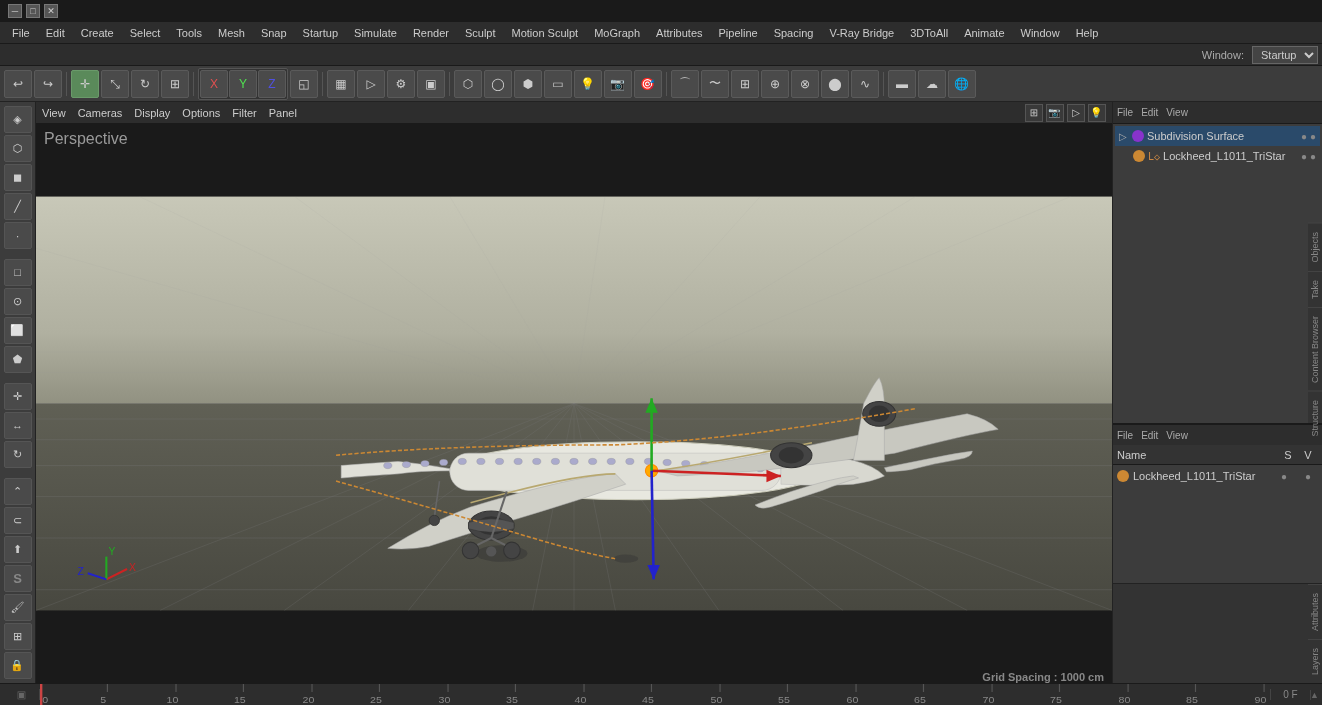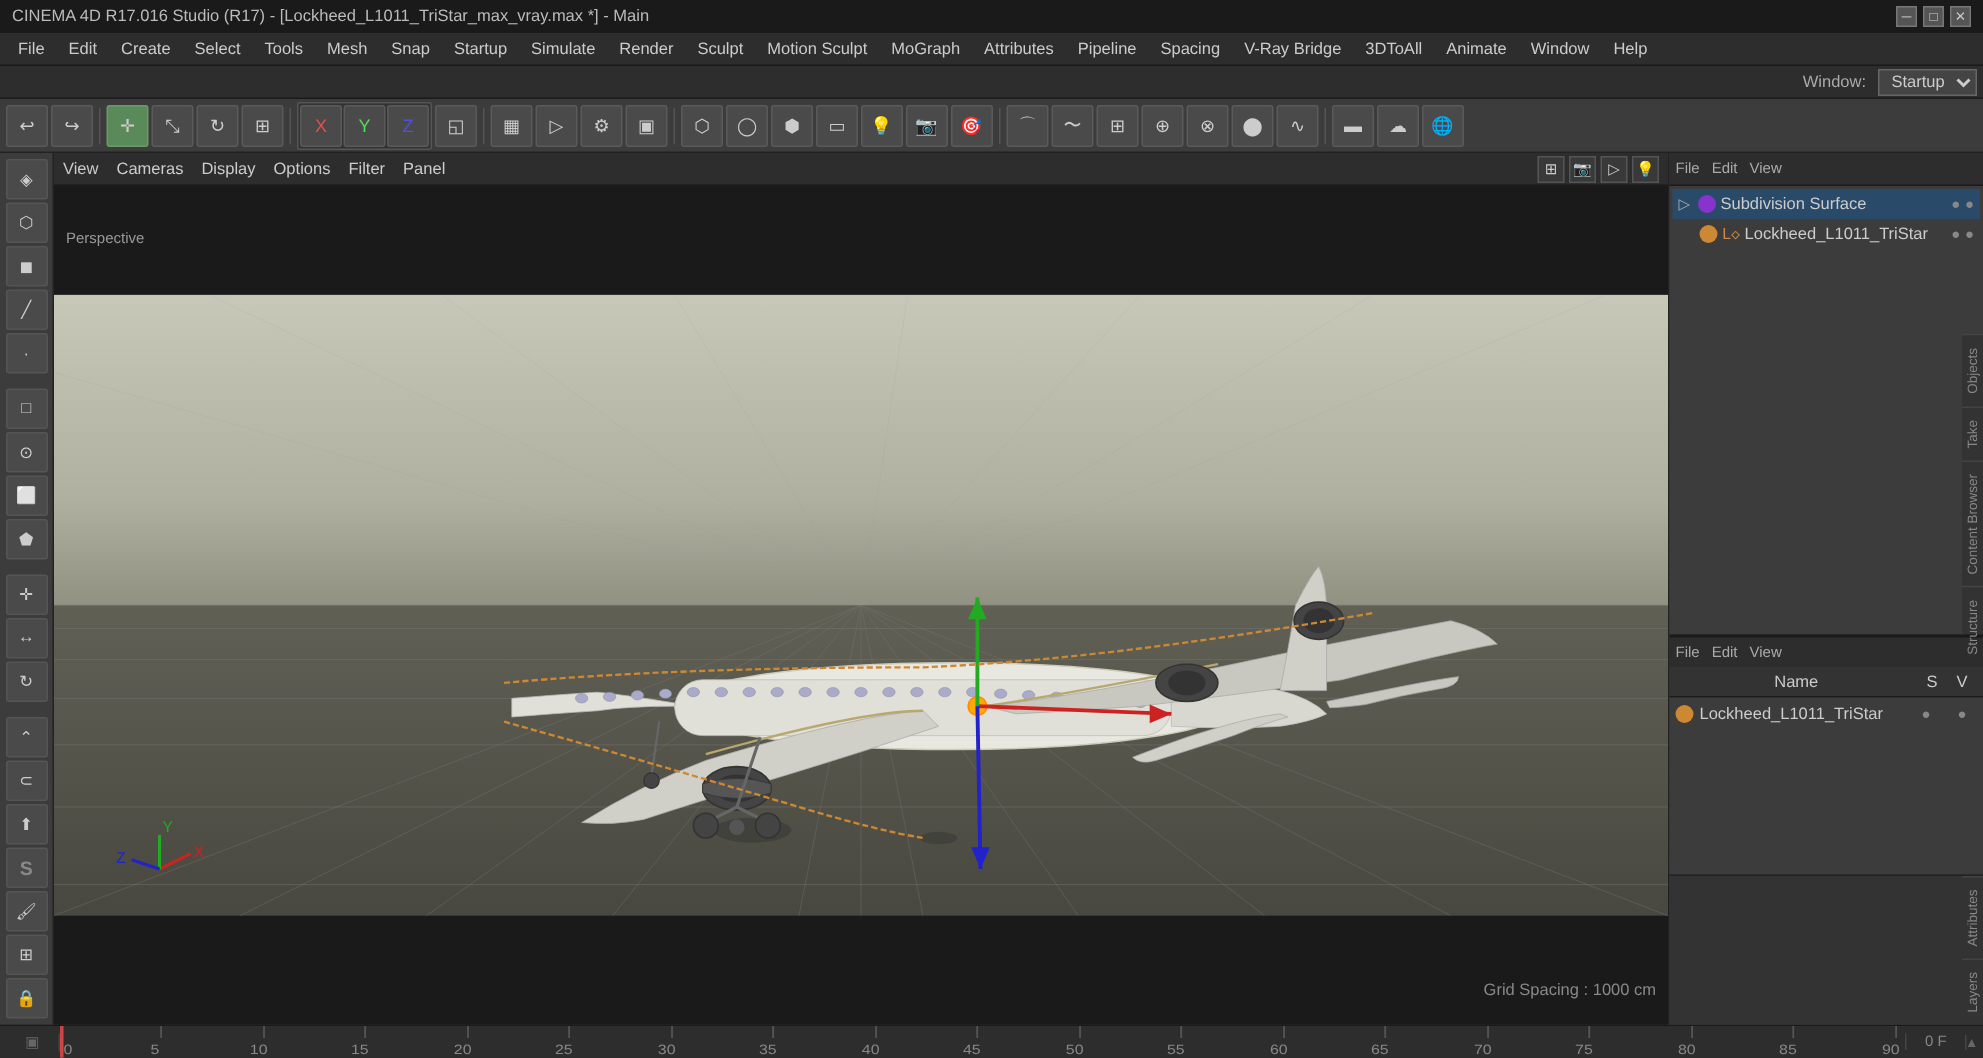--- a/index.html
+++ b/index.html
@@ -145,31 +145,31 @@
     #viewport {
       flex: 1;
       position: relative;
       overflow: hidden;
       background: #1a1a1a;
     }
     
     .vp-perspective-label {
       position: absolute;
       top: 6px; left: 8px;
-      font-size: 10px;
+      font-size: 16px;
       color: #999;
       z-index: 10;
-      margin-top: 24px;
     }
     .vp-grid-spacing {
       position: absolute;
-      bottom: 17px; right: 8px;
+      bottom: 0; right: 8px;
       font-size: 11px;
       color: #888;
       z-index: 10;
+      font-weight: bold;
     }
     .vp-icon-btn {
       width: 18px; height: 18px;
       background: rgba(60,60,60,0.8);
       border: 1px solid #555;
       display: flex; align-items: center; justify-content: center;
       cursor: pointer; font-size: 10px; color: #ccc;
     }
 
     
@@ -238,21 +238,20 @@
       position: absolute;
       top: 0; left: 0;
       width: 100%; height: 100%;
       z-index: 5;
     }
   </style>
 </head>
 <body>
 
 <div id="titlebar">
-  <span>CINEMA 4D R17.016 Studio (R17) - [Lockheed_L1011_TriStar_max_vray.max *] - Main</span>
   <div id="titlebar-controls">
     <div class="title-btn">─</div>
     <div class="title-btn">□</div>
     <div class="title-btn">✕</div>
   </div>
 </div>
 
 <div id="menubar">
 
 <div class="menu-item">File</div>
@@ -575,21 +574,21 @@
       </div>
     </div>
 
     <div style="border-top:2px solid #1a1a1a; background:#2d2d2d; height:22px; display:flex; align-items:center; padding:0 4px; gap:8px;">
       <span style="font-size:10px; color:#aaa;">File</span>
       <span style="font-size:10px; color:#aaa;">Edit</span>
       <span style="font-size:10px; color:#aaa;">View</span>
     </div>
 
     <div style="display:flex; background:#333; height:20px; align-items:center; border-bottom:1px solid #1a1a1a; padding:0 4px;">
-      <span style="flex:1; font-size:11px; color:#ccc;text-align:center;">Name</span>
+      <span style="flex:1; font-size:11px; color:#ccc;">Name</span>
       <span style="width:20px; font-size:11px; color:#ccc; text-align:center;">S</span>
       <span style="width:20px; font-size:11px; color:#ccc; text-align:center;">V</span>
     </div>
 
     <div style="display:flex; align-items:center; height:22px; padding:0 4px; gap:4px; background:#3c3c3c; cursor:pointer;">
       <span class="icon-circle icon-orange" style="width:12px;height:12px;"></span>
       <span style="font-size:11px; color:#ccc; flex:1;">Lockheed_L1011_TriStar</span>
       <span style="width:20px; font-size:10px; color:#888; text-align:center;">●</span>
       <span style="width:20px; font-size:10px; color:#888; text-align:center;">●</span>
     </div>

